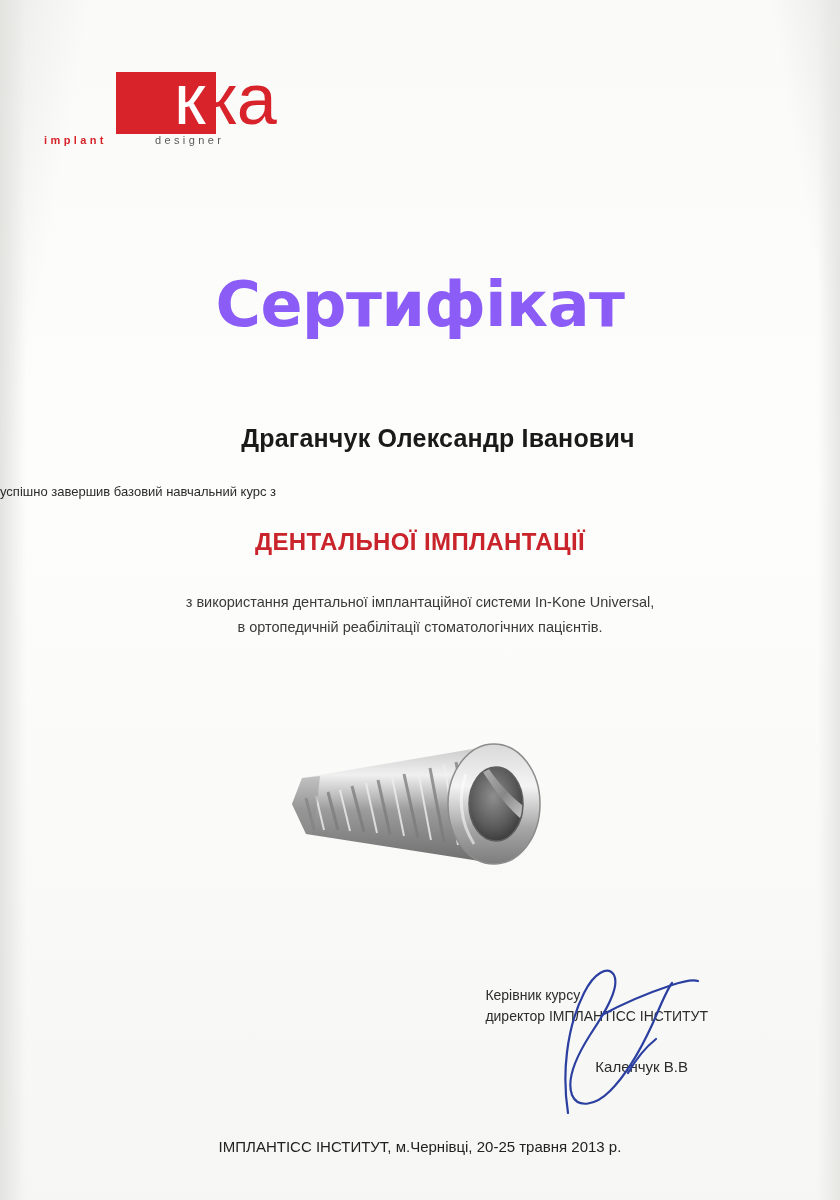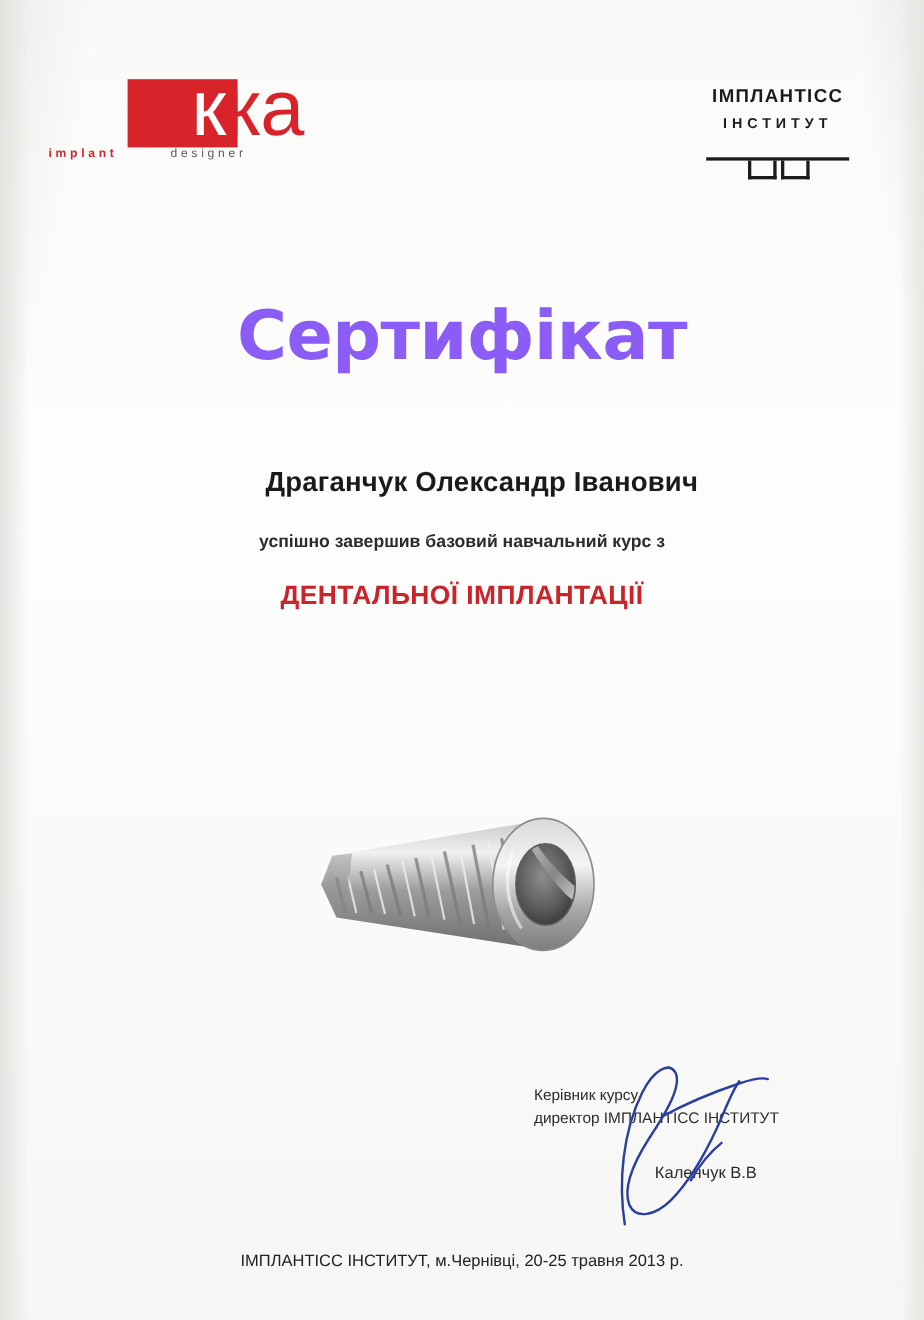--- a/index.html
+++ b/index.html
@@ -166,24 +166,23 @@
     font-size: 25px;
     font-weight: 700;
     letter-spacing: 0.2px;
     color: #1a1a1a;
     padding-left: 36px;
   }
   .subline {
     position: absolute;
     left: 0; right: 0;
     top: 484px;
-    text-align: center;
-    font-family: "Liberation Sans", sans-serif;
-    font-size: 16px;
-    font-weight: 700;
+    font-family: "Liberation Sans", sans-serif;
+    font-size: 13px;
+    font-weight: 400;
     color: #2b2b2b;
   }
   .course {
     position: absolute;
     left: 0; right: 0;
     top: 528px;
     text-align: center;
     font-family: "Liberation Sans", sans-serif;
     font-size: 24px;
     font-weight: 700;
@@ -257,34 +256,29 @@
   <div class="paper-shade"></div>
   <div class="paper-edge-left"></div>
   <div class="paper-edge-right"></div>
 
   <div class="logo-tekka">
     <div class="tekka-redblock"></div>
     <div class="tekka-word"><span>te</span><span class="w">к</span><span>ка</span></div>
     <div class="tekka-sub"><span class="implant">implant</span><span class="designer">designer</span></div>
   </div>
 
-  <div class="logo-institute">
-    <div class="inst-line1">ІМПЛАНТІСС</div>
-    <div class="inst-line2">ІНСТИТУТ</div>
-    <div class="inst-mark">
-      <div class="bar"></div>
-      <div class="tooth left"></div>
-      <div class="tooth right"></div>
-    </div>
-  </div>
 
   <div class="title">Сертифікат</div>
   <div class="recipient">Драганчук Олександр Іванович</div>
   <div class="subline">успішно завершив базовий навчальний курс з</div>
   <div class="course">ДЕНТАЛЬНОЇ ІМПЛАНТАЦІЇ</div>
+  <div class="desc">
+    <div>з використання дентальної імплантаційної системи In-Kone Universal,</div>
+    <div>в ортопедичній реабілітації стоматологічних пацієнтів.</div>
+  </div>
 
   <div class="implant-photo">
     <svg width="290" height="180" viewBox="0 0 290 180" xmlns="http://www.w3.org/2000/svg">
       <defs>
         <linearGradient id="bodyGrad" x1="0" y1="0" x2="0" y2="1">
           <stop offset="0%" stop-color="#c9c9c9"></stop>
           <stop offset="25%" stop-color="#f0f0f0"></stop>
           <stop offset="55%" stop-color="#9c9c9c"></stop>
           <stop offset="100%" stop-color="#6f6f6f"></stop>
         </linearGradient>

